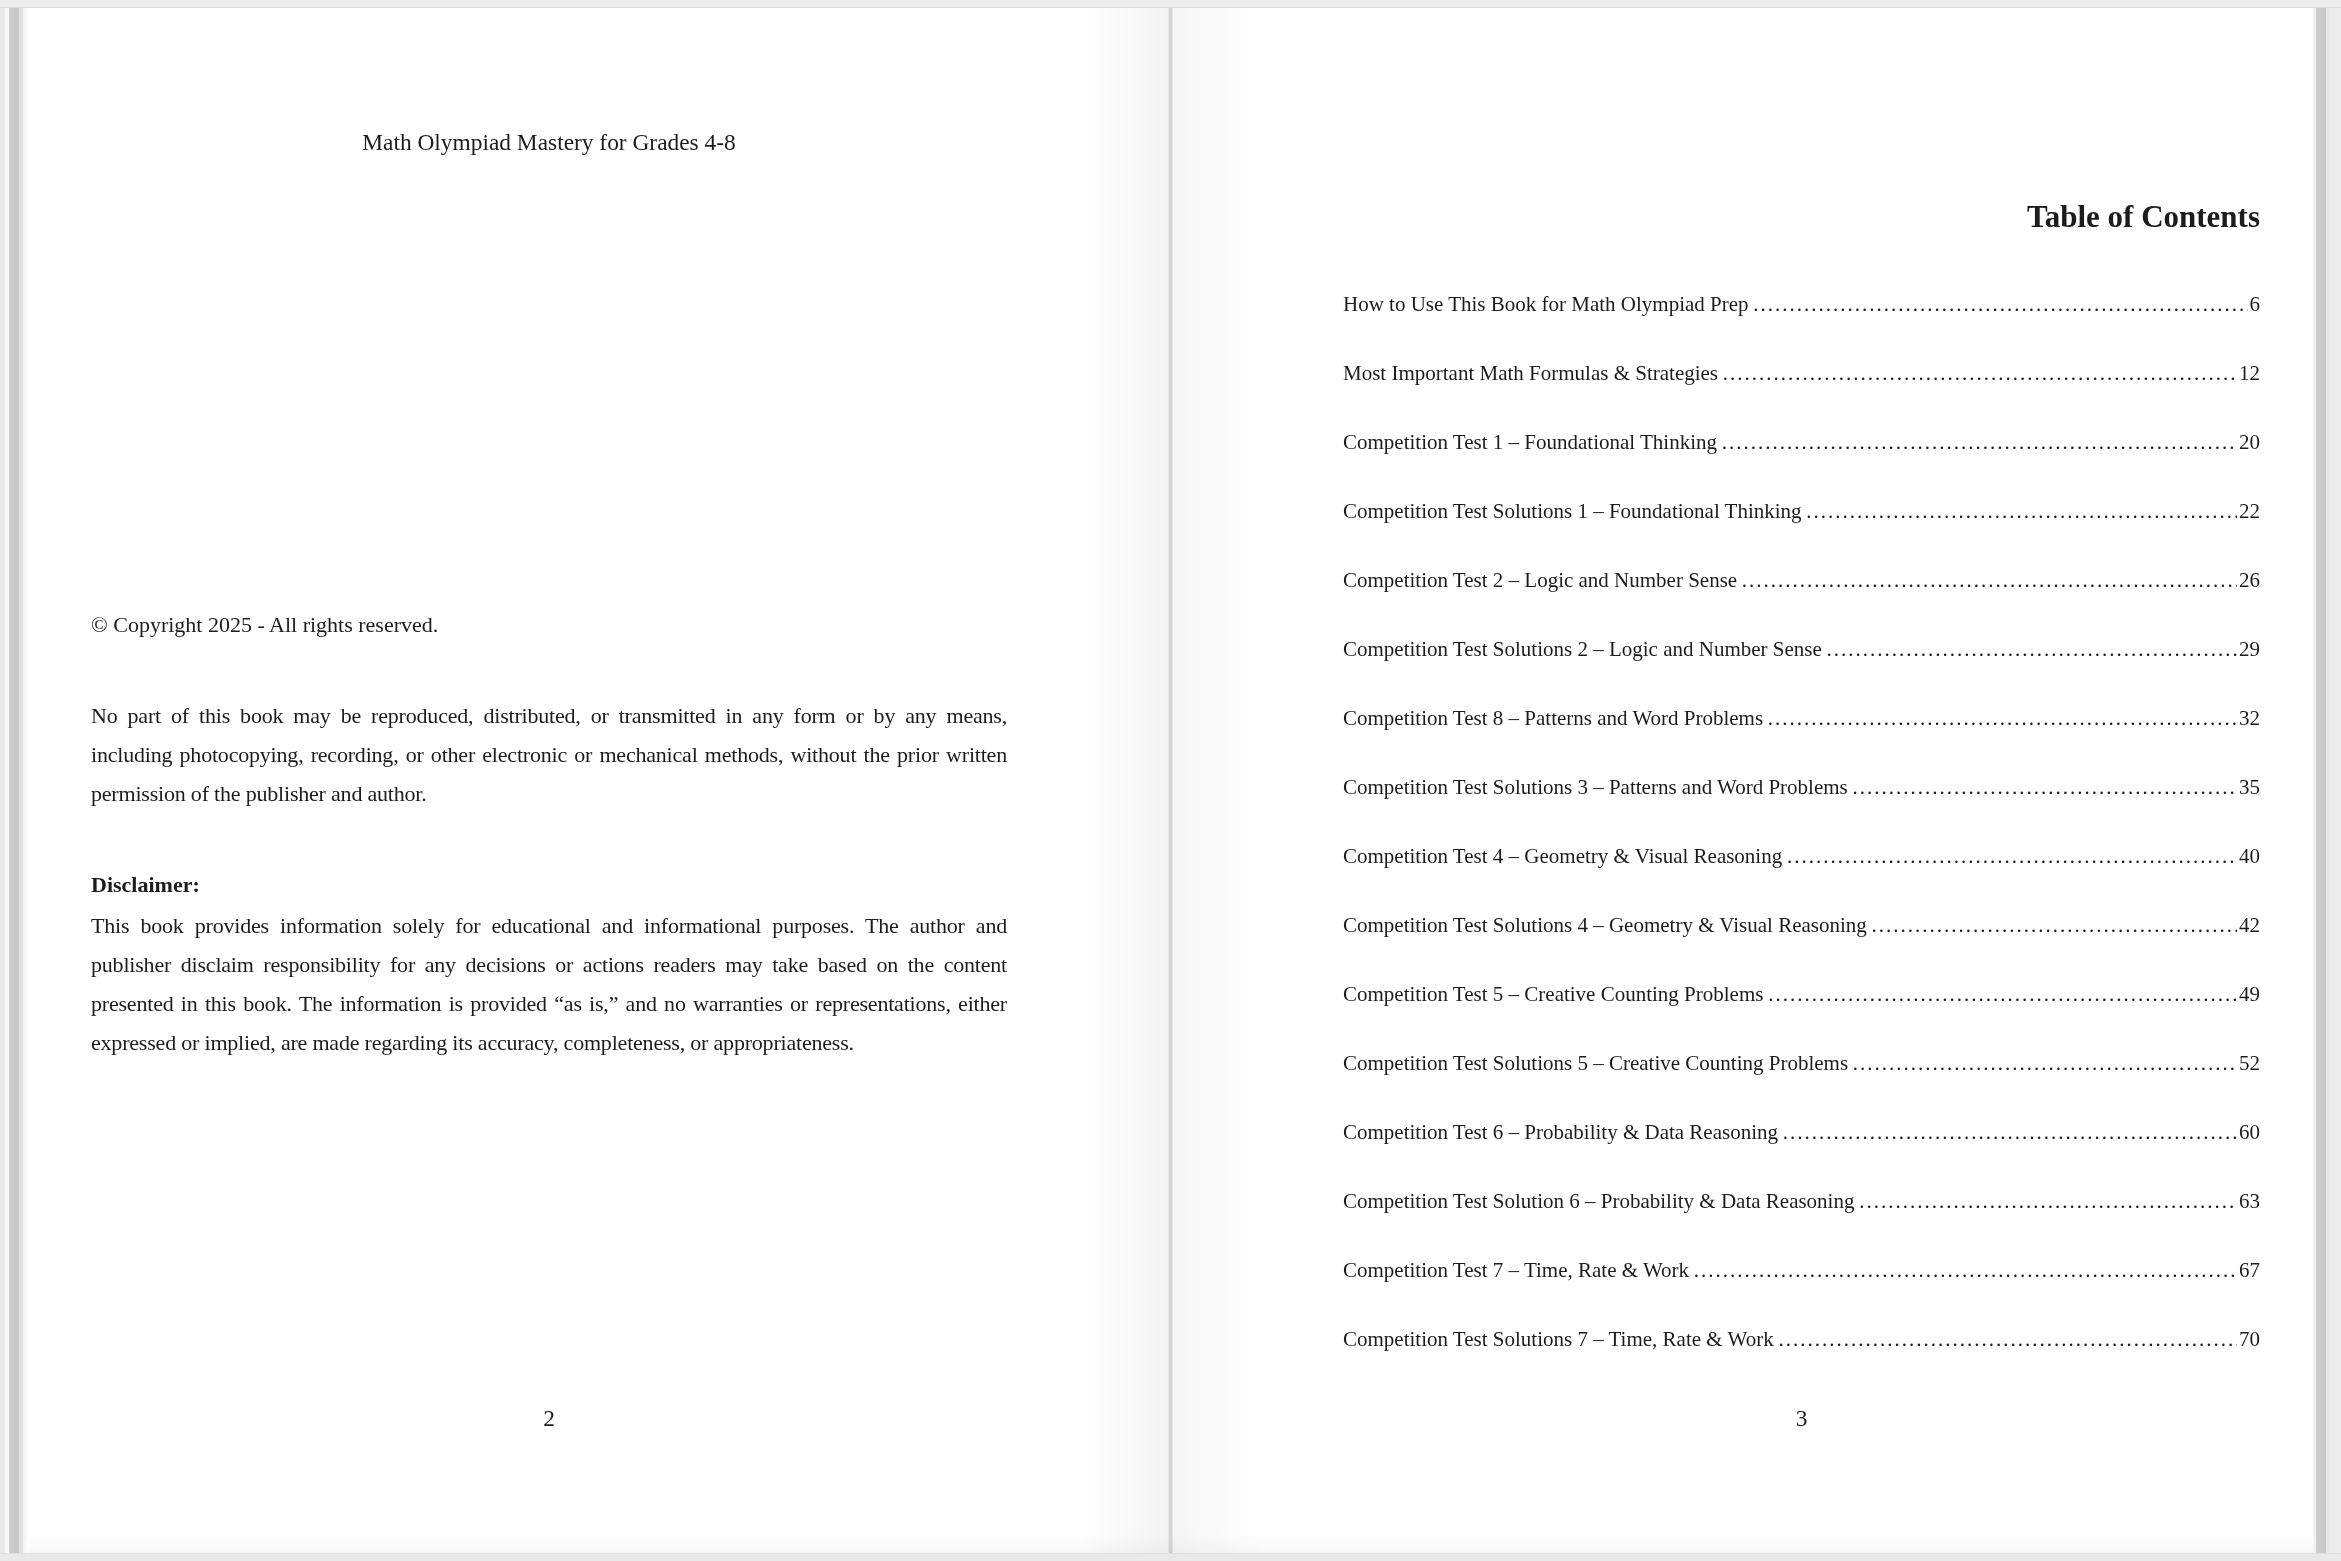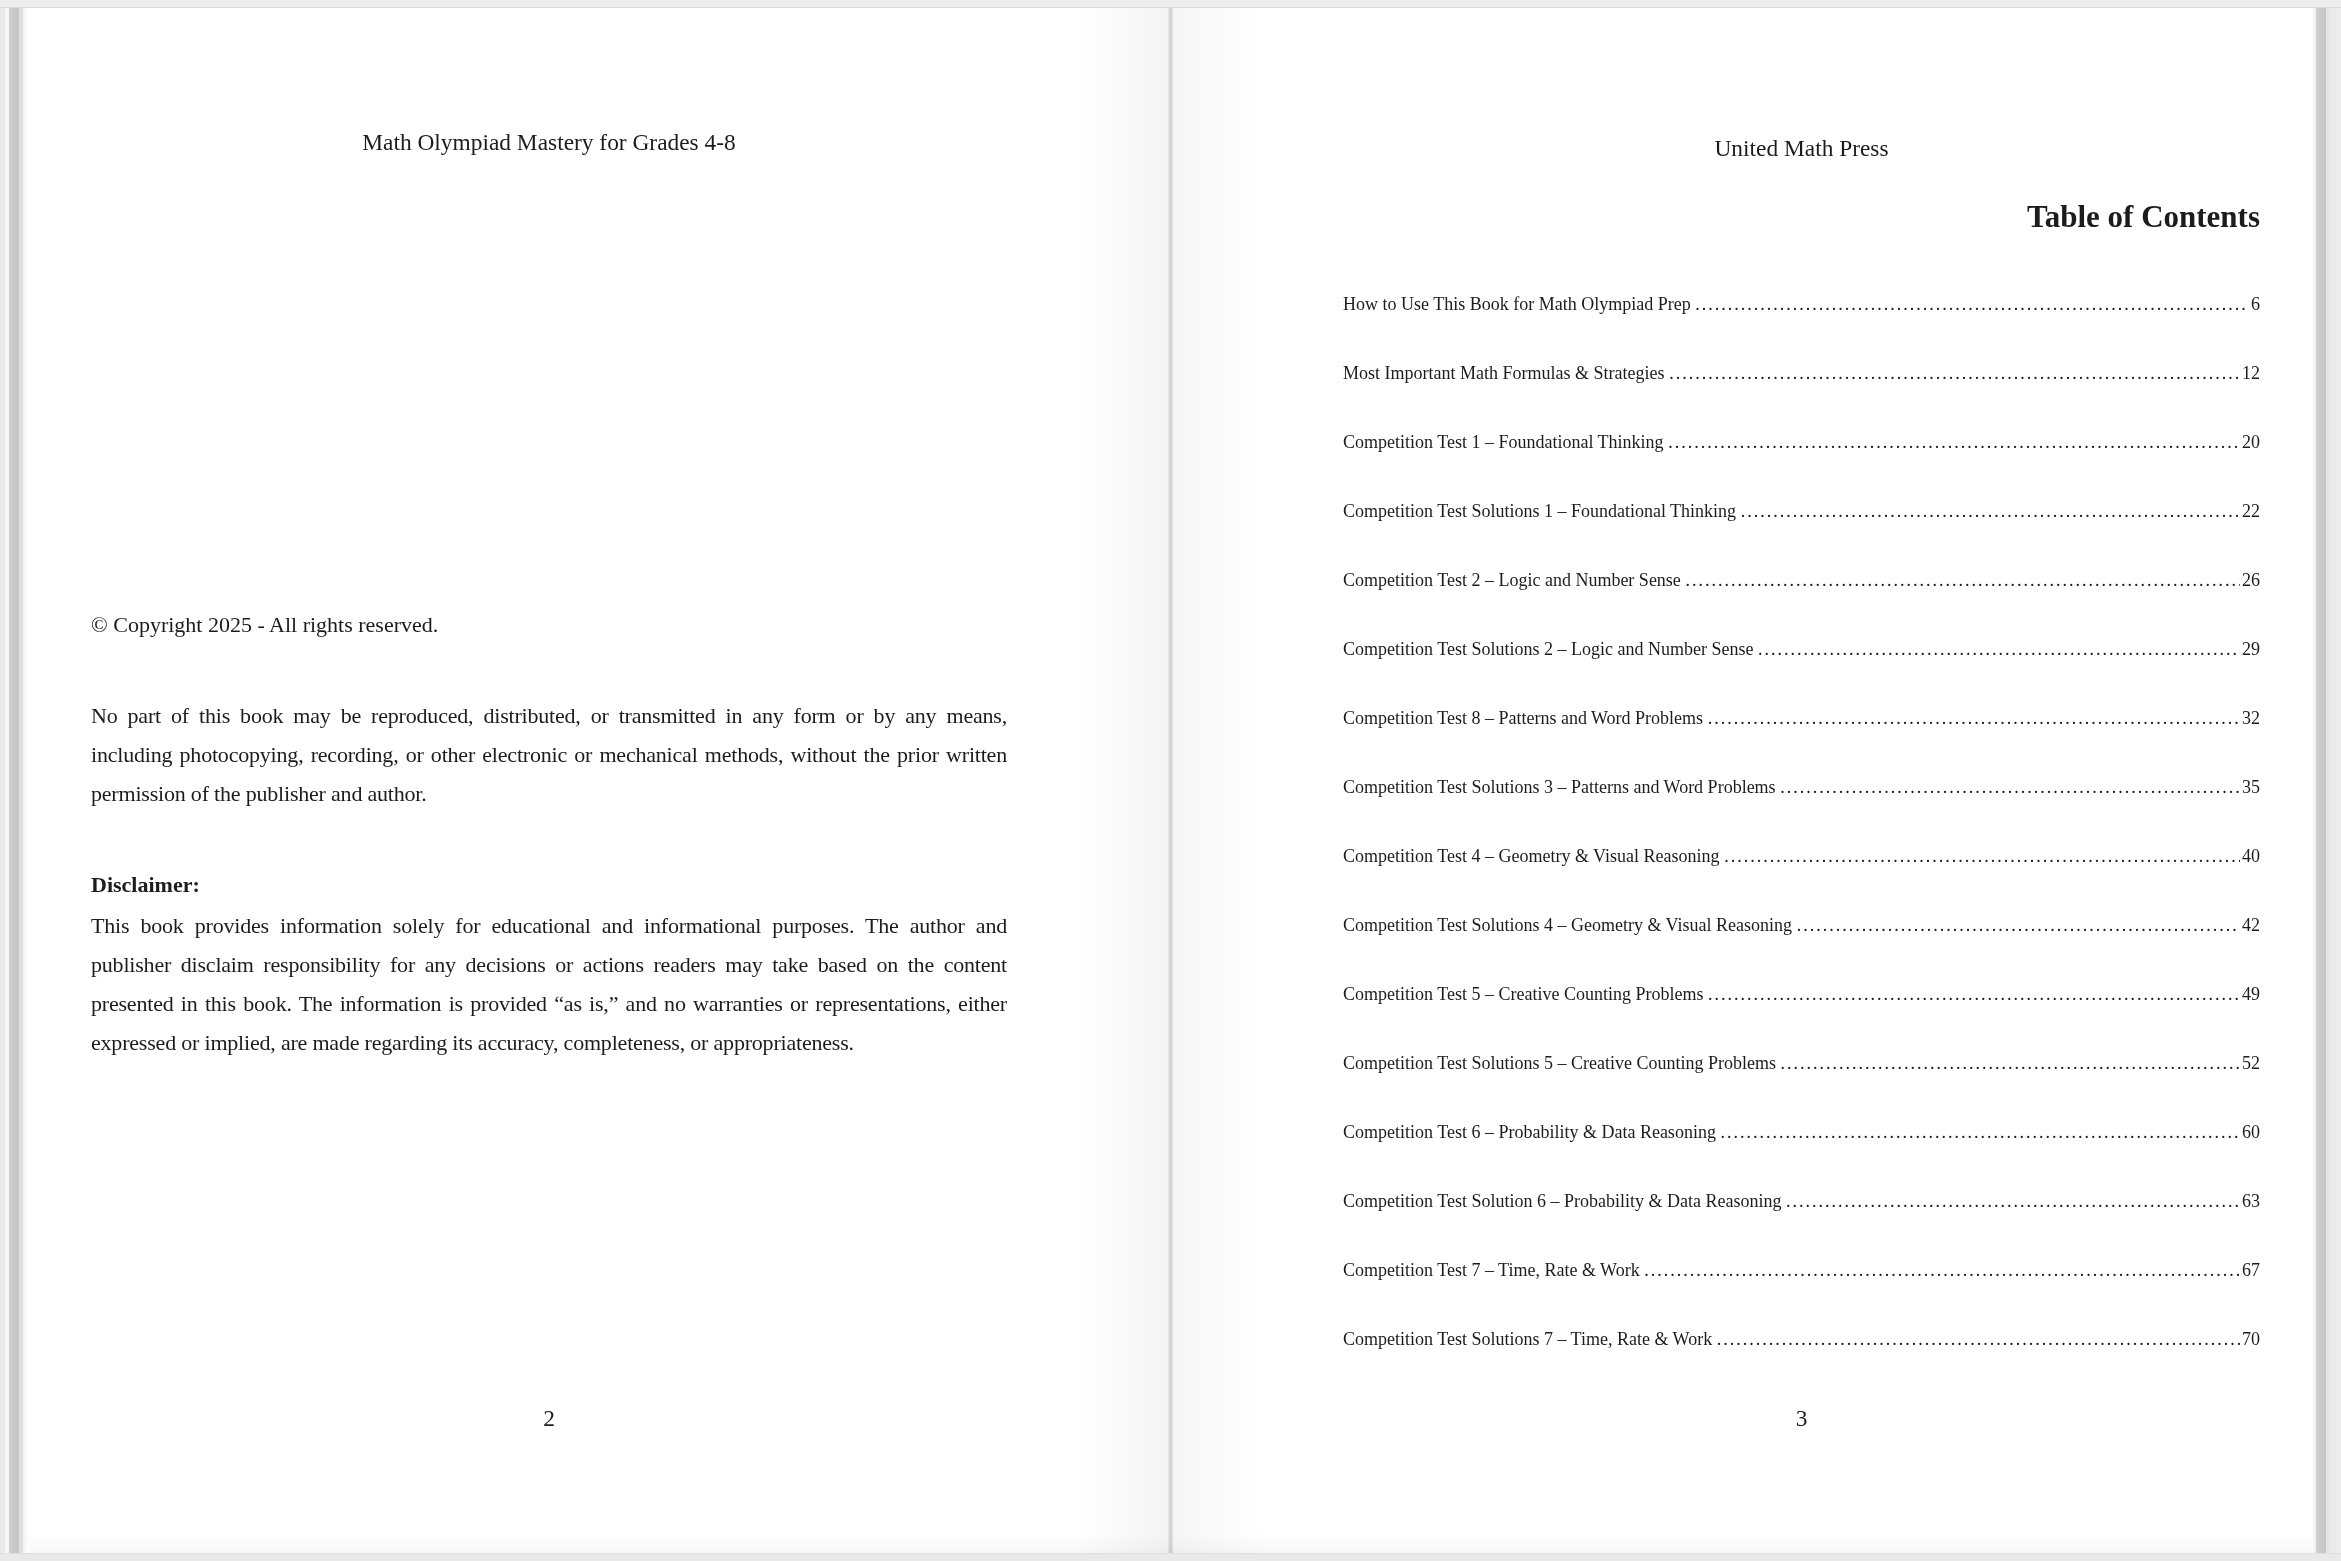--- a/index.html
+++ b/index.html
@@ -99,21 +99,21 @@
     top: 123px; text-align: center;
     font-size: 23.4px; line-height: 34px;
   }
   .pr-title {
     top: 187px; margin: 0; text-align: right;
     font-size: 31px; line-height: 44px; font-weight: bold;
   }
   .toc-list { top: 262px; }
   .toc-entry {
     height: 69px; display: flex; align-items: center;
-    font-size: 18px; cursor: pointer;
+    font-size: 21px; cursor: pointer;
   }
   .toc-label { white-space: nowrap; }
   .toc-dots  {
     flex: 1; overflow: hidden; white-space: nowrap;
     letter-spacing: 2px; margin: 0 1.6px 0 4.7px;
   }
   .toc-page  { white-space: nowrap; }
 </style>
 </head>
 <body>
@@ -126,21 +126,20 @@
   <div class="page page-left">
     <div class="pl-col pl-header">Math Olympiad Mastery for Grades 4-8</div>
     <div class="pl-col pl-copyright">© Copyright 2025 - All rights reserved.</div>
     <p class="pl-col pl-para pl-p1">No part of this book may be reproduced, distributed, or transmitted in any form or by any means, including photocopying, recording, or other electronic or mechanical methods, without the prior written permission of the publisher and author.</p>
     <div class="pl-col pl-disc-head">Disclaimer:</div>
     <p class="pl-col pl-para pl-p2">This book provides information solely for educational and informational purposes. The author and publisher disclaim responsibility for any decisions or actions readers may take based on the content presented in this book. The information is provided “as is,” and no warranties or representations, either expressed or implied, are made regarding its accuracy, completeness, or appropriateness.</p>
     <div class="pagenum pagenum-l">2</div>
   </div>
 
   <div class="page page-right">
-    <div class="pr-col pr-header">United Math Press</div>
     <h1 class="pr-col pr-title">Table of Contents</h1>
     <div class="pr-col toc-list" id="toc-list">
         <div class="toc-entry">
     <span class="toc-label">How to Use This Book for Math Olympiad Prep</span>
     <span class="toc-dots">................................................................................................................................................................................................................................................................................................................................................................................................................</span>
     <span class="toc-page">6</span>
   </div>
         <div class="toc-entry">
     <span class="toc-label">Most Important Math Formulas &amp; Strategies</span>
     <span class="toc-dots">................................................................................................................................................................................................................................................................................................................................................................................................................</span>

